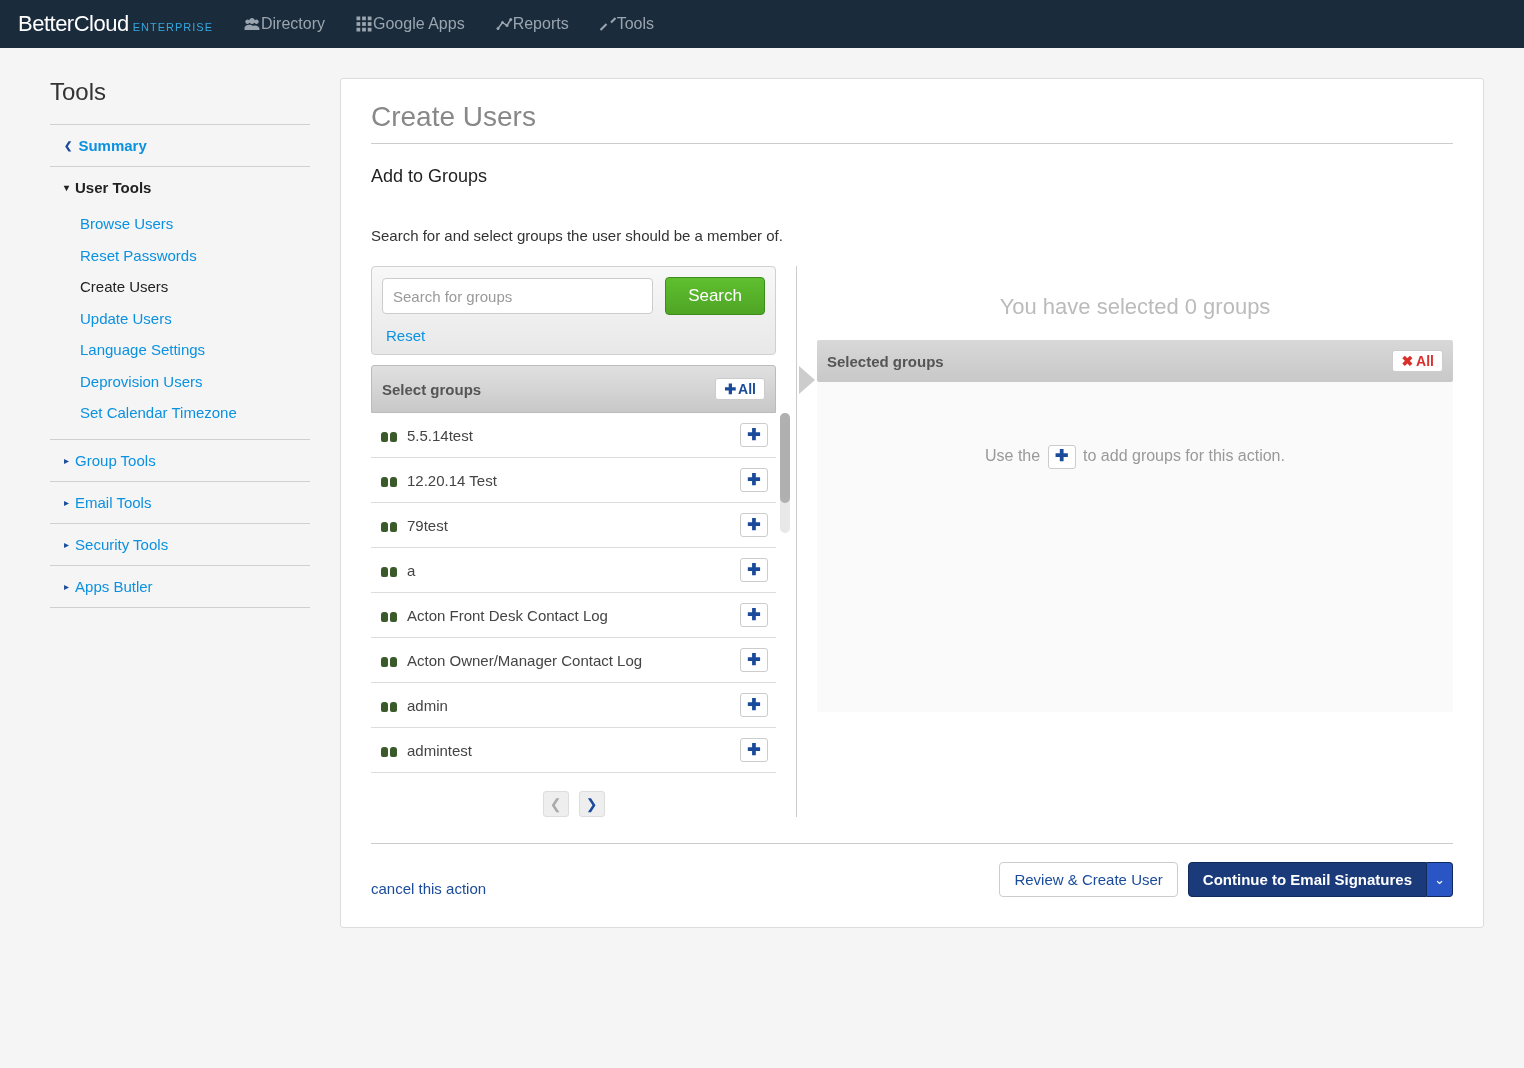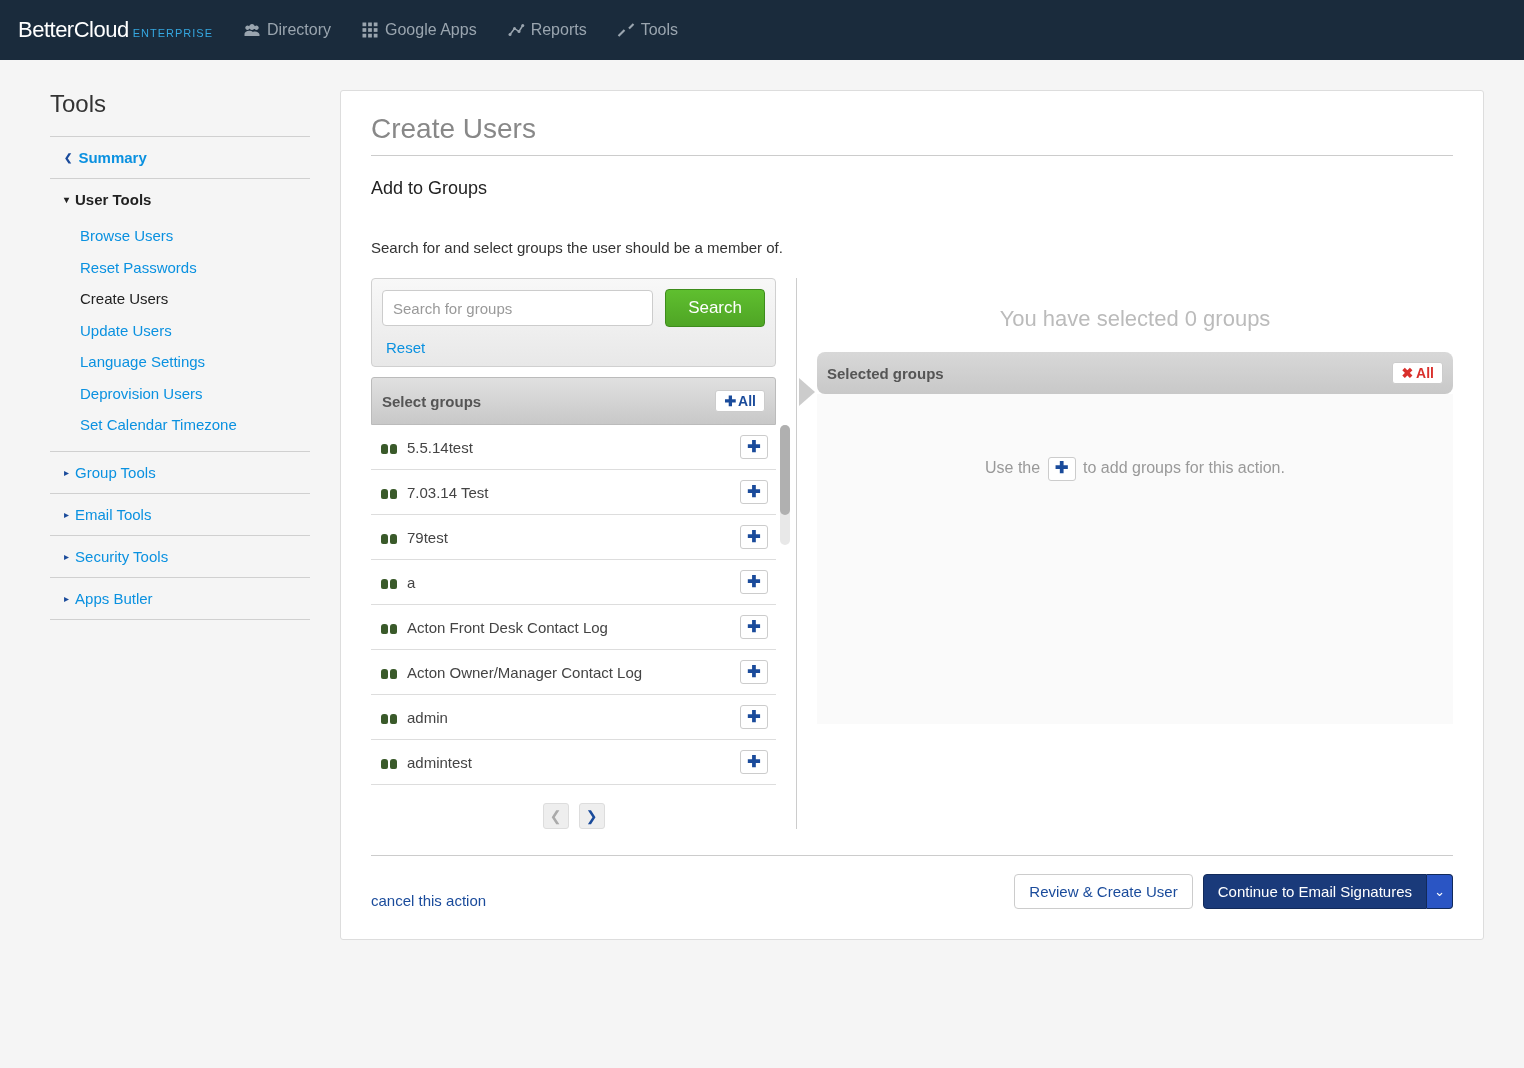--- a/index.html
+++ b/index.html
@@ -1,24 +1,24 @@
 <!DOCTYPE html>
 <html><head>
 <meta charset="utf-8">
 <style>
   * { box-sizing: border-box; margin: 0; padding: 0; }
   body { font-family: "Helvetica Neue", Helvetica, Arial, sans-serif; background: #f5f5f5; color: #333; font-size: 14px; }
   
   
-  .topnav { background: #1a2b3c; height: 60px; display: flex; align-items: center; padding: 0 18px; }
+  .topnav { background: #1a2b3c; height: 48px; display: flex; align-items: center; padding: 0 18px; }
   .logo { display: flex; align-items: baseline; margin-right: 30px; }
   .logo-main { color: #fff; font-size: 22px; font-weight: 400; letter-spacing: -0.5px; position: relative; }
   .logo-sub { color: #35a7e0; font-size: 11px; letter-spacing: 1px; margin-left: 4px; }
   .nav-items { display: flex; gap: 30px; }
-  .nav-item { display: flex; align-items: center; gap: 6px; color: #9aa5af; font-size: 16px; cursor: pointer; }
+  .nav-item { display: flex; align-items: center; gap: 0; color: #9aa5af; font-size: 16px; cursor: pointer; }
   .nav-icon { width: 18px; height: 18px; fill: #9aa5af; }
   
   
   .page { display: flex; padding: 30px 40px 40px 50px; gap: 30px; max-width: 1524px; }
   
   
   .sidebar { width: 260px; flex-shrink: 0; }
   .sidebar-title { font-size: 24px; color: #333; margin-bottom: 18px; font-weight: 400; }
   .sidebar hr { border: none; border-top: 1px solid #d0d0d0; margin: 0; }
   .side-item { padding: 12px 0 12px 14px; font-size: 15px; color: #0a91e0; cursor: pointer; display: flex; align-items: center; gap: 6px; }
@@ -69,33 +69,33 @@
   
   .scroll-track { position: absolute; right: -14px; top: 0; width: 10px; height: 120px; background: #e8e8e8; border-radius: 5px; }
   .scroll-thumb { width: 10px; height: 90px; background: #b0b0b0; border-radius: 5px; }
   
   .pager { display: flex; justify-content: center; gap: 10px; margin-top: 18px; }
   .pager-btn { width: 26px; height: 26px; background: #eee; border: 1px solid #ddd; border-radius: 3px; color: #1a4b9b; font-size: 14px; cursor: pointer; display:flex; align-items:center; justify-content:center; }
   .pager-btn.disabled { color: #aaa; cursor: default; }
   
   
   .selected-msg { text-align: center; color: #bbb; font-size: 22px; margin: 28px 0 20px; }
-  .selected-header { background: linear-gradient(#d8d8d8, #c8c8c8); padding: 10px 10px; display: flex; justify-content: space-between; align-items: center; border-radius: 8px; }
+  .selected-header { background: linear-gradient(#d8d8d8, #c8c8c8); padding: 10px 10px; display: flex; justify-content: space-between; align-items: center; border-radius: 2px; }
   .selected-title { font-weight: 700; color: #555; font-size: 15px; }
   .remove-all-btn { background: #fff; border: 1px solid #ccc; border-radius: 3px; padding: 2px 8px; color: #d9302c; font-weight: 700; font-size: 14px; cursor: pointer; display:flex; align-items:center; gap:3px; }
   .selected-body { background: #fafafa; min-height: 330px; padding: 60px 30px 20px; text-align: center; color: #999; font-size: 16px; line-height: 1.8; }
   .hint-btn { display: inline-flex; width: 28px; height: 24px; background: #fff; border: 1px solid #ccc; border-radius: 3px; color: #1a4b9b; font-weight: 700; font-size: 16px; align-items:center; justify-content:center; vertical-align: middle; margin: 0 3px; }
   
   
   .footer { border-top: 1px solid #ccc; margin-top: 26px; padding-top: 18px; display: flex; justify-content: space-between; align-items: flex-end; }
   .cancel-link { color: #1a4b9b; font-size: 15px; cursor: pointer; }
   .footer-btns { display: flex; gap: 10px; }
   .btn-white { background: #fff; border: 1px solid #ccc; border-radius: 4px; padding: 8px 14px; color: #1a4b9b; font-size: 15px; cursor: pointer; }
   .btn-primary-wrap { display: flex; }
-  .btn-primary { background: #1a3a7a; border: 1px solid #122a5a; border-radius: 4px 0 0 4px; padding: 8px 14px; color: #fff; font-size: 15px; font-weight: 400; cursor: pointer; }
+  .btn-primary { background: #1a3a7a; border: 1px solid #122a5a; border-radius: 4px 0 0 4px; padding: 8px 14px; color: #fff; font-size: 15px; font-weight: 700; cursor: pointer; }
   .btn-primary-caret { background: #2a55c4; border: 1px solid #122a5a; border-left: none; border-radius: 0 4px 4px 0; width: 26px; color: #fff; cursor: pointer; display:flex; align-items:center; justify-content:center; }
 </style>
 </head>
 <body>
 
 <div class="topnav">
   <div class="logo">
     <span class="logo-main">BetterCloud</span>
     <span class="logo-sub">ENTERPRISE</span>
   </div>
@@ -215,21 +215,21 @@
               <div class="group-row">
                 <div class="group-left">
                   <span class="group-icon"></span>
                   <span class="group-name">5.5.14test</span>
                 </div>
                 <button class="add-btn">✚</button>
               </div>
               <div class="group-row">
                 <div class="group-left">
                   <span class="group-icon"></span>
-                  <span class="group-name">7.03.14 Test</span>
+                  <span class="group-name">12.20.14 Test</span>
                 </div>
                 <button class="add-btn">✚</button>
               </div>
               <div class="group-row">
                 <div class="group-left">
                   <span class="group-icon"></span>
                   <span class="group-name">79test</span>
                 </div>
                 <button class="add-btn">✚</button>
               </div>

